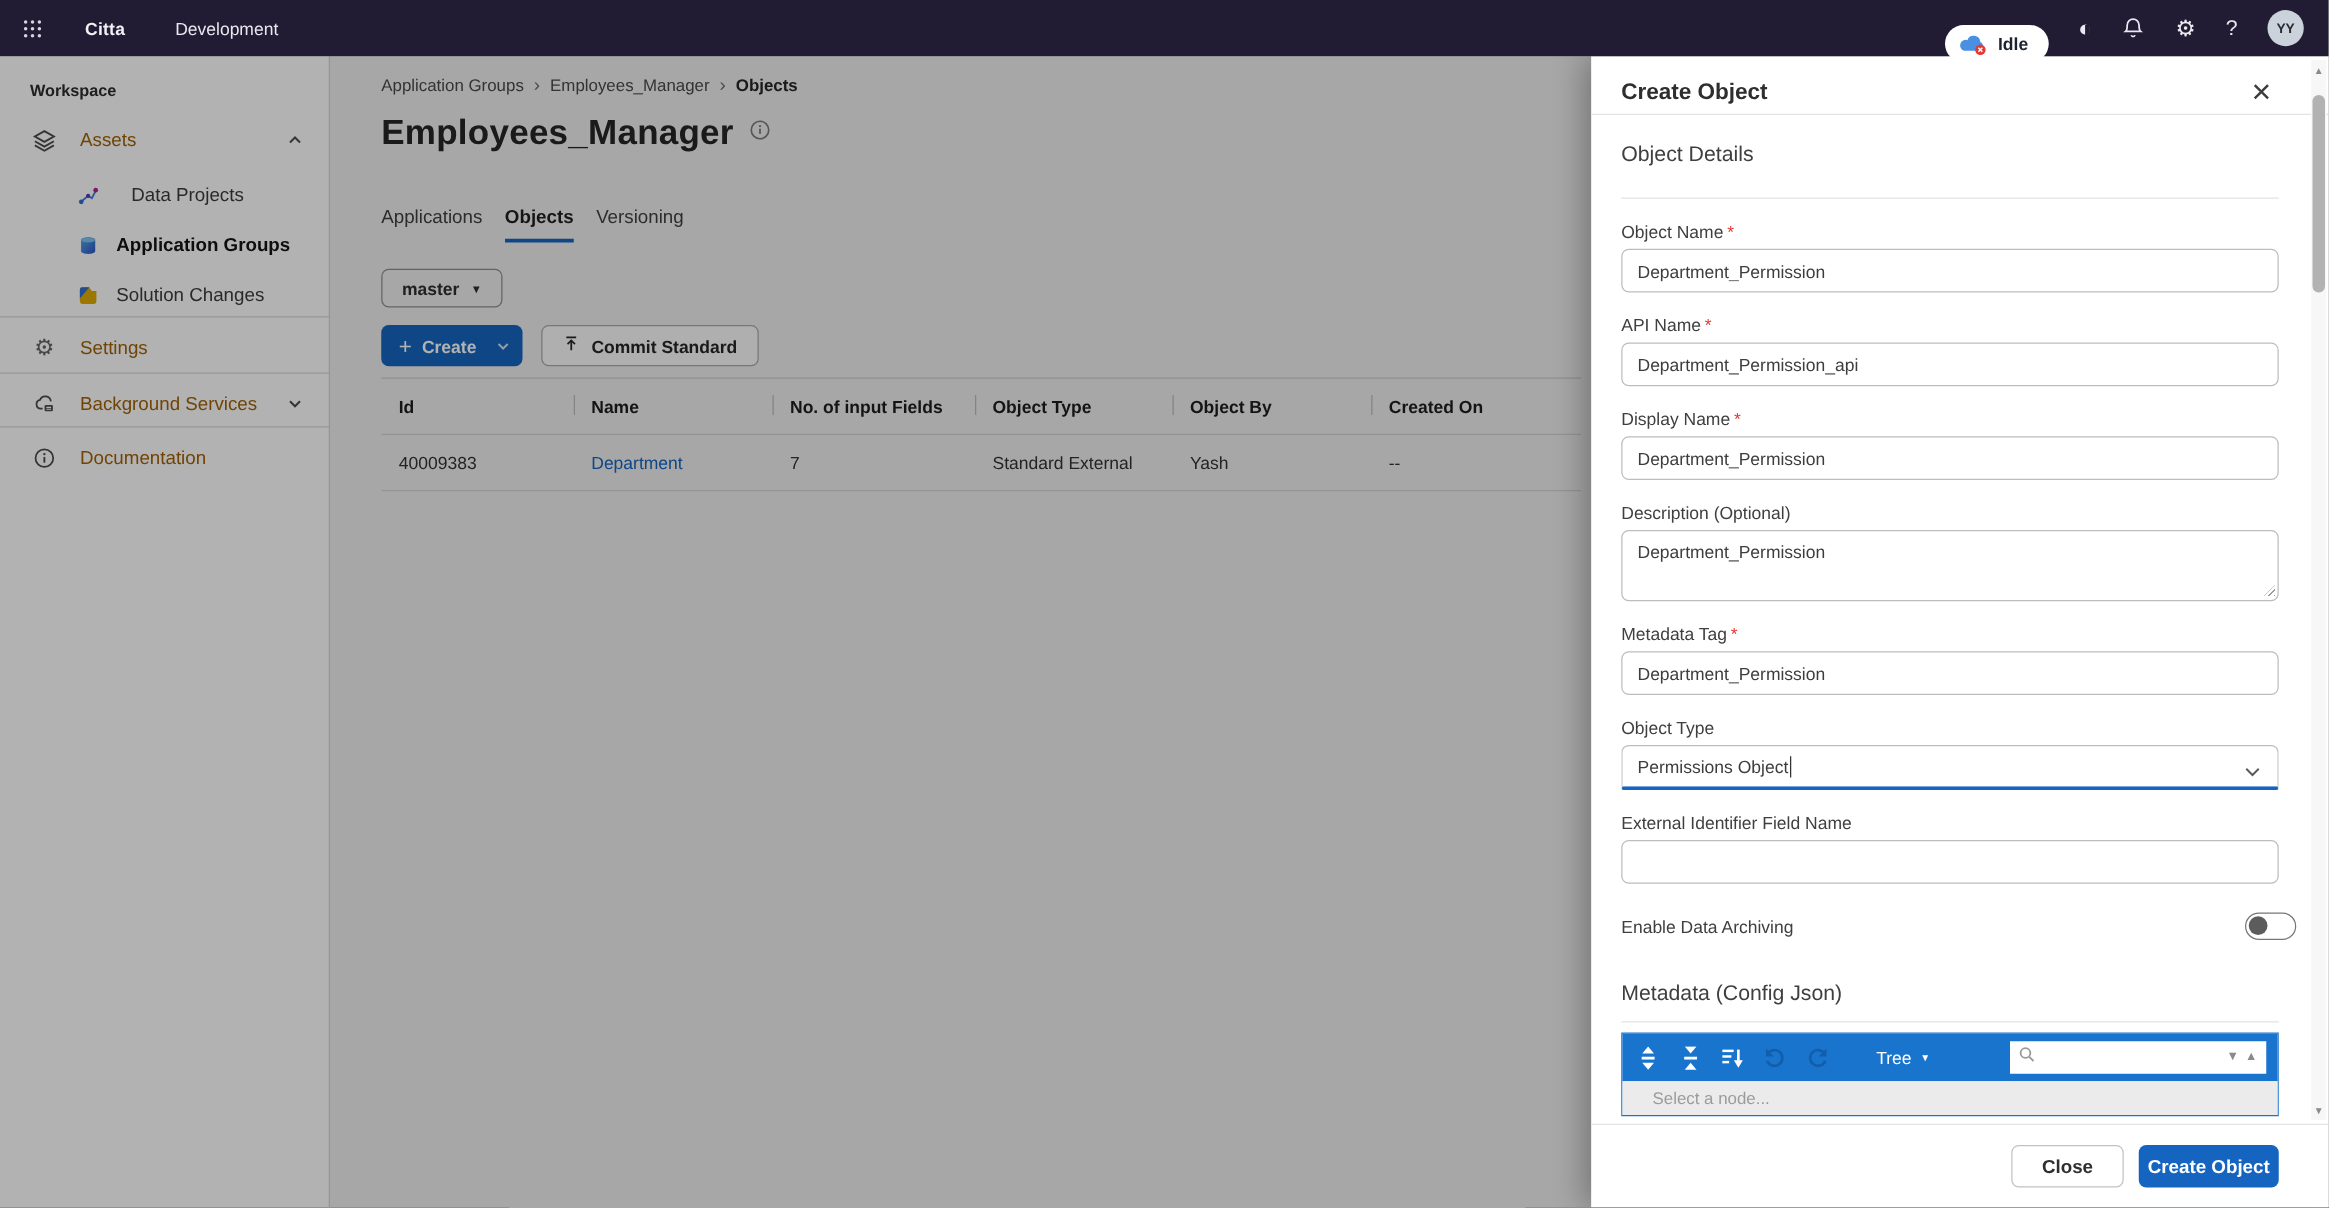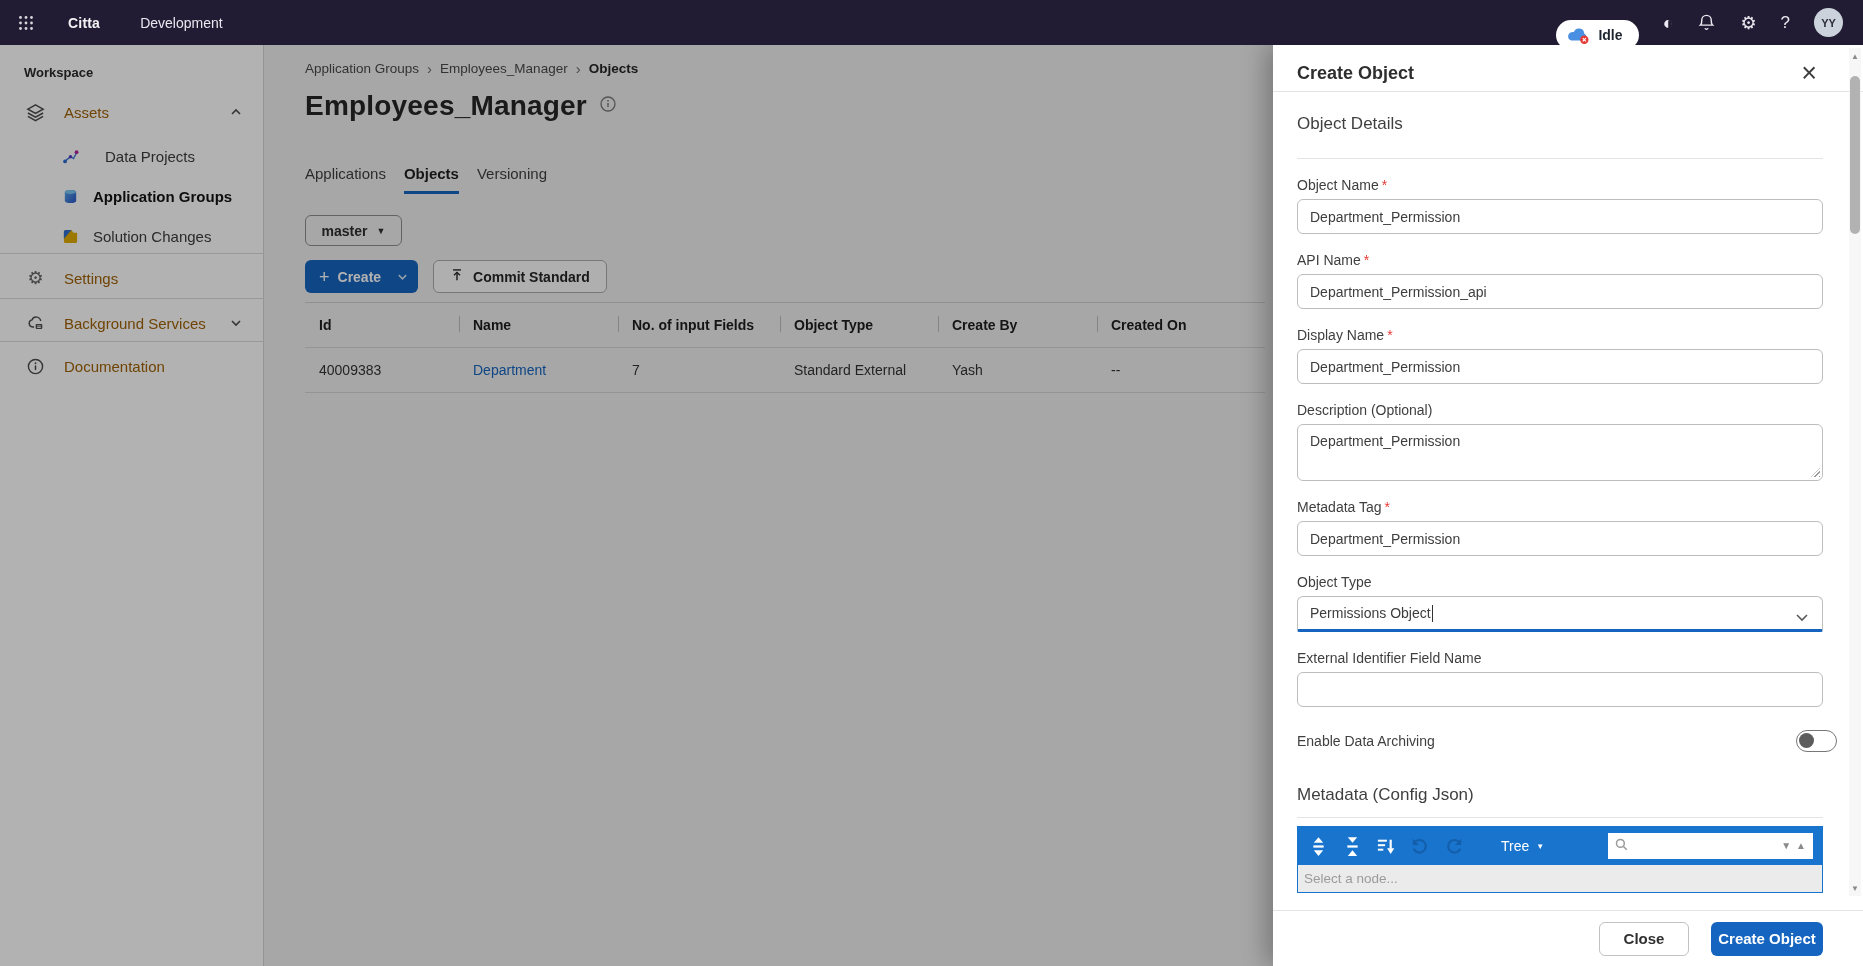--- a/index.html
+++ b/index.html
@@ -113,25 +113,25 @@
   .je-toolbar { height:38px; background:#1974ce; display:flex; align-items:center; padding:0 9px; gap:12px; }
   .je-btn { width:22px; height:22px; display:flex; align-items:center; justify-content:center; cursor:pointer; }
   .je-btn.disabled { opacity:.40; cursor:default; }
   .je-mode { margin-left:24px; color:#fff; font-size:14px; display:flex; align-items:center; gap:7px; cursor:pointer; }
   .je-mode .caret { font-size:8px; }
   .je-search { margin-left:auto; width:205px; height:26px; background:#fff; display:flex; align-items:center;
                padding:0 7px; gap:5px; }
   .je-search input { flex:1; min-width:10px; border:none; outline:none; font-size:13px;
                      font-family:"Liberation Sans", sans-serif; color:#444; }
   .je-search .nav-tri { font-size:10px; color:#8a8a8a; cursor:pointer; line-height:1; }
-  .je-nav { height:27px; background:#ebebeb; display:flex; align-items:center; padding:0 6px;
+  .je-nav { height:27px; background:#ebebeb; display:flex; align-items:center; padding:0 24px;
             font-size:13.5px; color:#9b9b9b; cursor:pointer; }
 
-  .dr-footer { position:absolute; left:0; right:0; bottom:0; height:56px; border-top:1px solid #e3e3e3;
-               display:flex; align-items:center; justify-content:flex-end; gap:22px; padding-right:40px; }
+  .dr-footer { position:absolute; left:0; right:0; bottom:0; height:67px; border-top:1px solid #e3e3e3;
+               display:flex; align-items:center; justify-content:flex-end; gap:12px; padding-right:40px; }
   .btn-close { width:90px; height:34px; background:#fff; border:1px solid #c2c2c2; border-radius:6px;
                font-size:15px; font-weight:700; color:#2f2f2f; font-family:"Liberation Sans", sans-serif; cursor:pointer; }
   .btn-submit { width:112px; height:34px; background:#1565c0; border:none; border-radius:6px;
                 font-size:15px; font-weight:700; color:#fff; font-family:"Liberation Sans", sans-serif; cursor:pointer; }
 
   .dr-scrollbar { position:absolute; right:2px; top:3px; width:12px; height:848px; background:#f7f7f7; }
   .dr-scrollbar .arrow { position:absolute; left:0; width:12px; height:12px; color:#8a8a8a; font-size:8px;
                          display:flex; align-items:center; justify-content:center; cursor:pointer; }
   .dr-scrollbar .arrow.up { top:2px; }
   .dr-scrollbar .arrow.down { bottom:2px; }
@@ -334,21 +334,21 @@
         <span>Commit Standard</span>
       </button>
     </div>
 
     <div class="obj-table">
       <div class="trow thead">
         <div class="cell c0">Id</div>
         <div class="cell c1">Name</div>
         <div class="cell c2">No. of input Fields</div>
         <div class="cell c3">Object Type</div>
-        <div class="cell c4">Create By</div>
+        <div class="cell c4">Object By</div>
         <div class="cell c5">Created On</div>
       </div>
       <div class="trow tbody">
         <div class="cell c0">40009383</div>
         <div class="cell c1"><span class="link">Department</span></div>
         <div class="cell c2">7</div>
         <div class="cell c3">Standard External</div>
         <div class="cell c4">Yash</div>
         <div class="cell c5">--</div>
       </div>

